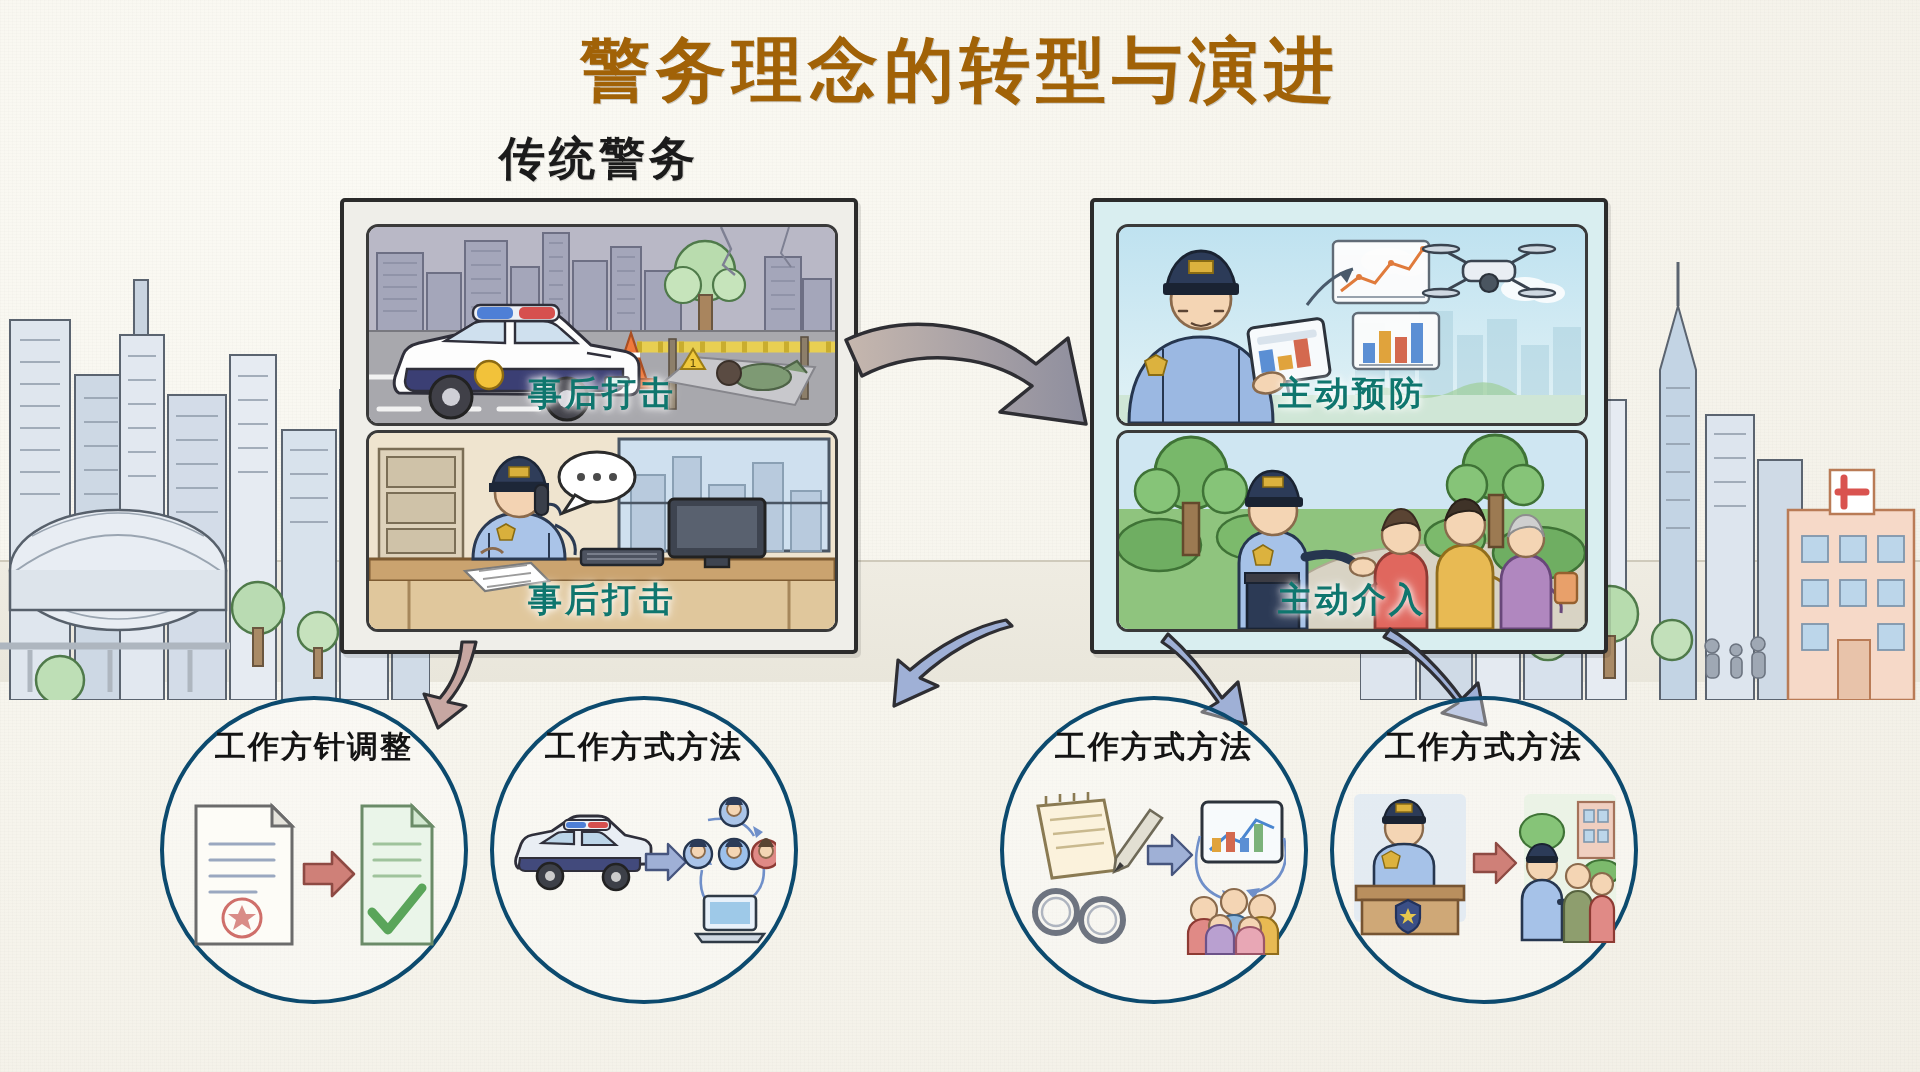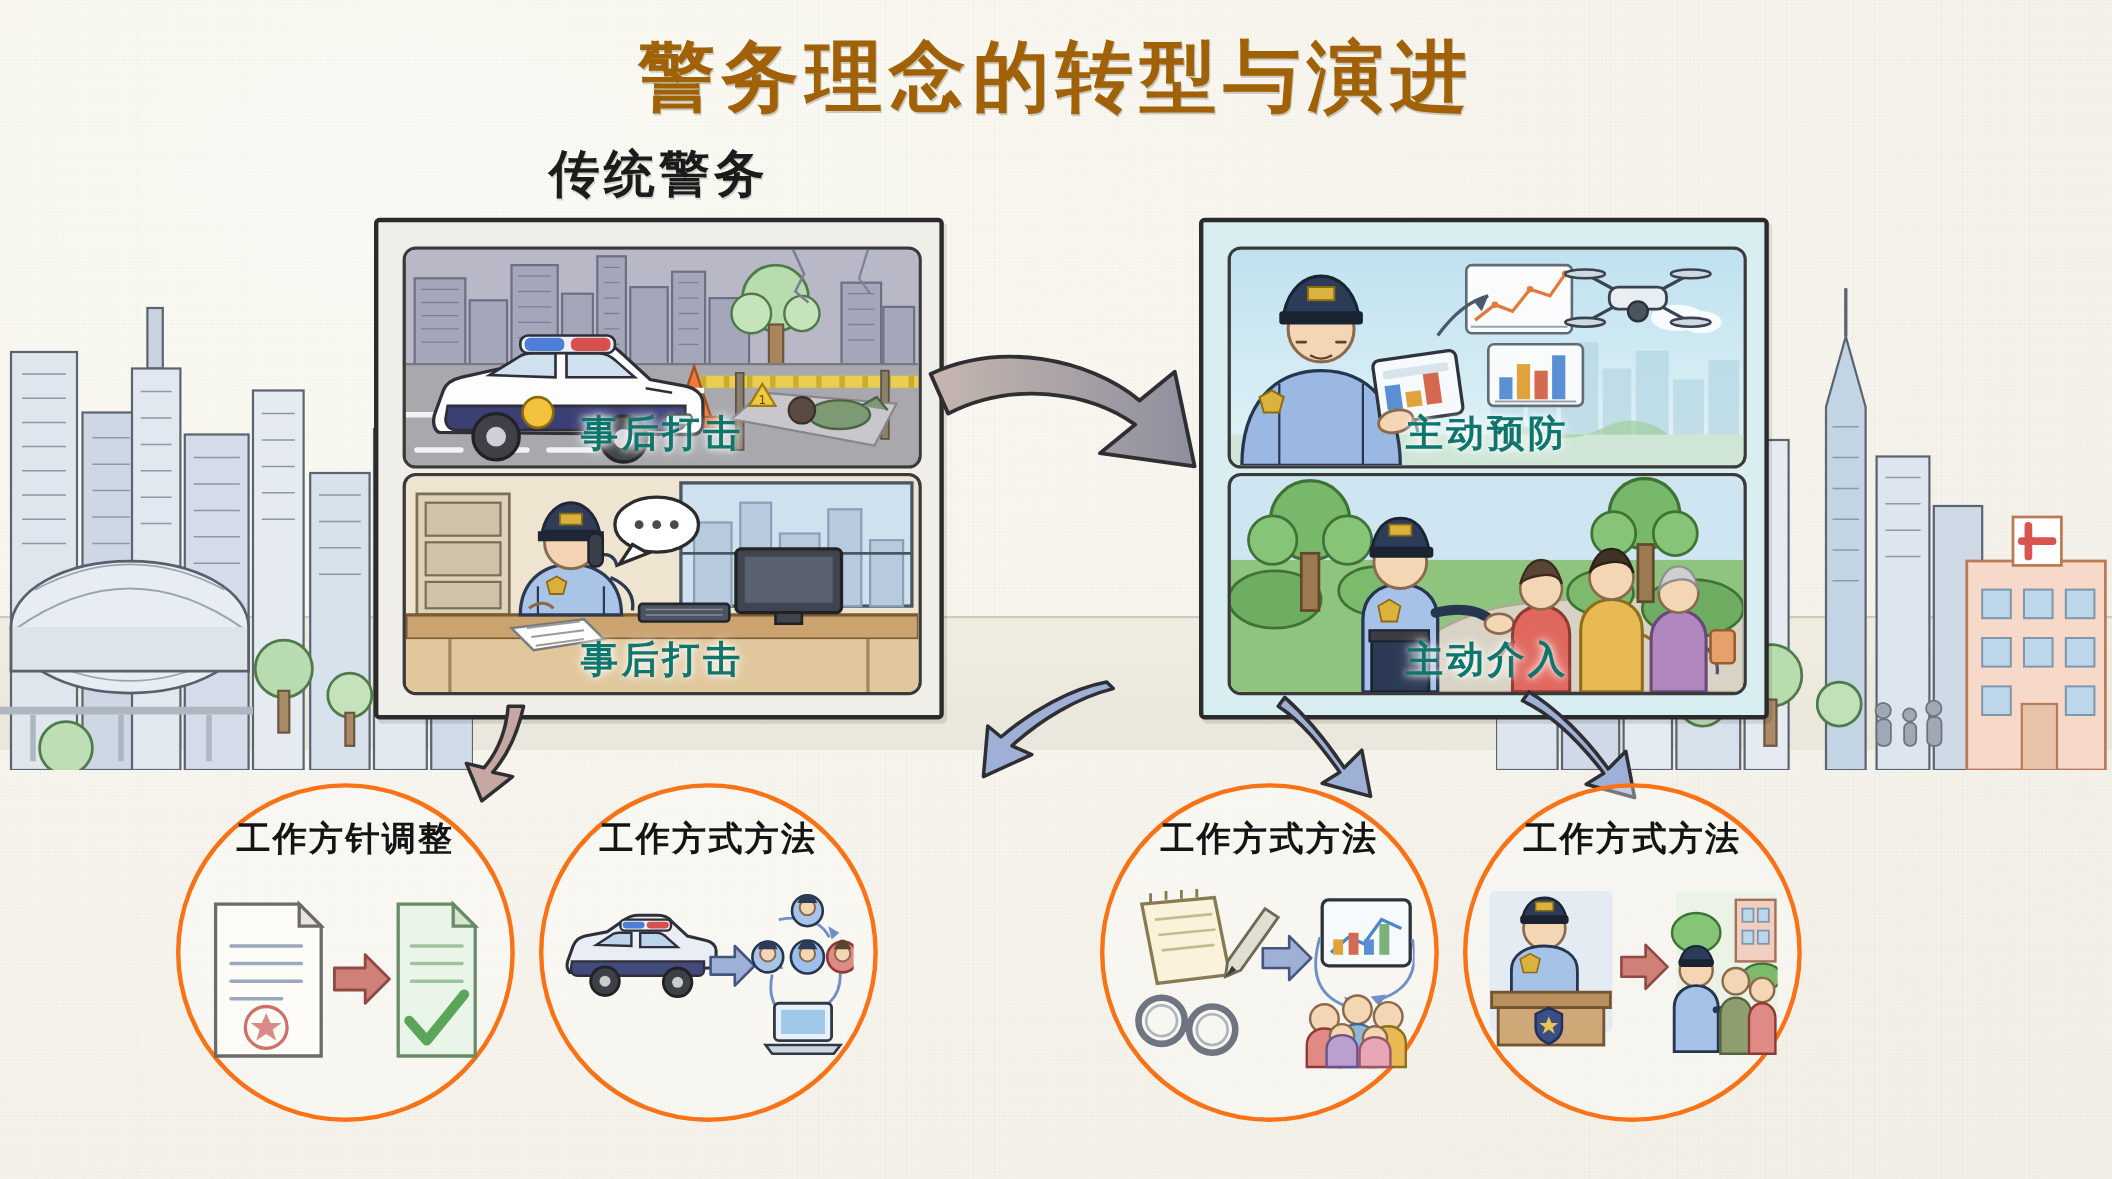--- a/index.html
+++ b/index.html
@@ -71,22 +71,22 @@
   .scene-label{
     position:absolute;bottom:6px;width:100%;text-align:center;
     font-size:34px;font-weight:700;color:#0f766e;letter-spacing:3px;
     font-family:"DejaVu Sans","Liberation Sans",sans-serif;
     text-shadow:0 0 6px rgba(255,255,255,.95),0 0 12px rgba(255,255,255,.9);
     z-index:9;
   }
 
   
   .circle{
-    position:absolute;top:712px;width:300px;height:300px;border-radius:50%;
-    border:4px solid #f97316;background:rgba(255,255,255,.35);
+    position:absolute;top:696px;width:300px;height:300px;border-radius:50%;
+    border:4px solid #0c4a6e;background:rgba(255,255,255,.35);
   }
   .circle-label{
     position:absolute;top:26px;width:100%;text-align:center;
     font-size:31px;font-weight:700;color:#141414;letter-spacing:2px;
     font-family:"DejaVu Sans","Liberation Sans",sans-serif;
   }
   .circle-art{position:absolute;top:92px;left:18px;width:264px;height:170px;}
 
   
   .arrowsvg{position:absolute;overflow:visible;pointer-events:none;}

